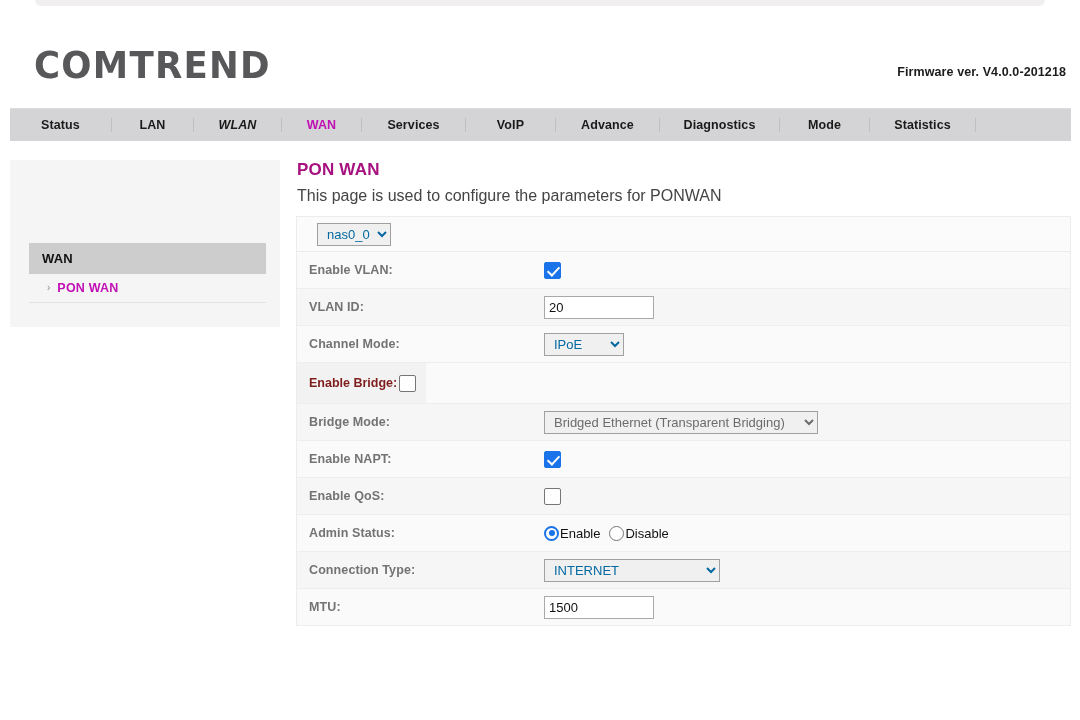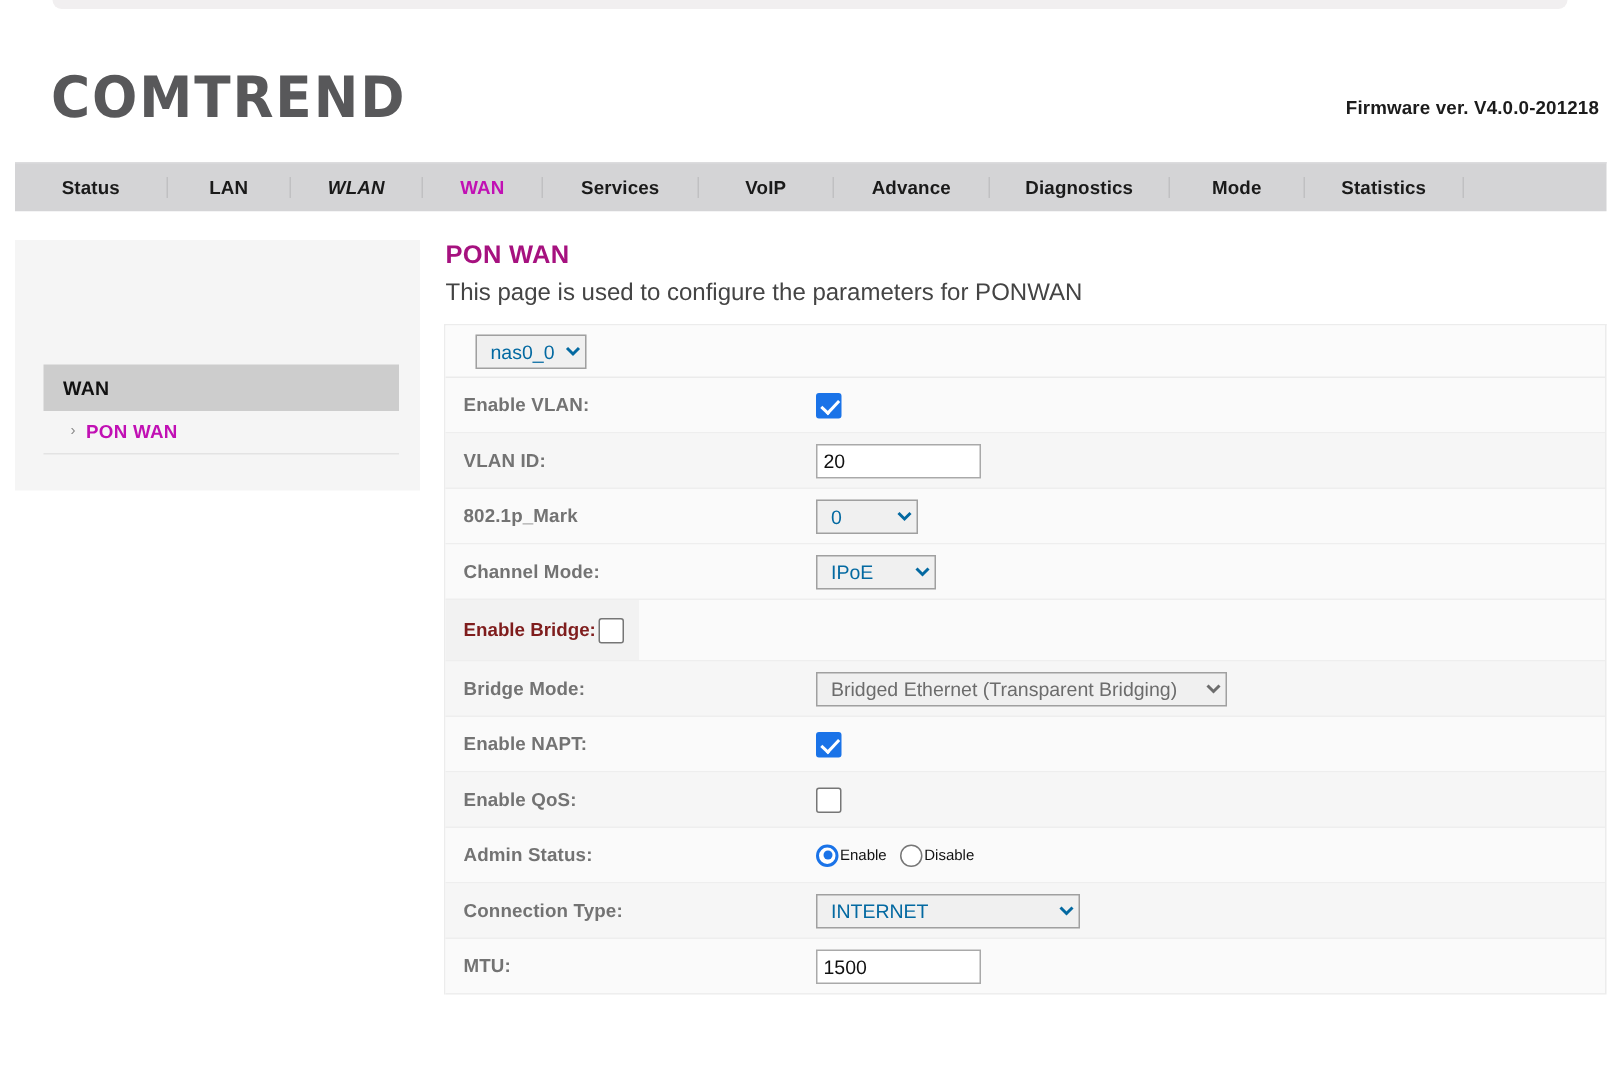--- a/index.html
+++ b/index.html
@@ -280,21 +280,21 @@
   .rad.on::after {
     content: "";
     position: absolute;
     left: 2.5px; top: 2.5px;
     width: 6px; height: 6px;
     border-radius: 50%;
     background: #1a73e8;
   }
   .rad.off { background: #ffffff; border: 1px solid #767676; }
   .radio-label {
-    font-size: 10px;
+    font-size: 13px;
     color: #111111;
     margin-right: 9px;
     cursor: pointer;
   }
 </style>
 </head>
 <body>
 
 <div class="top-strip"></div>
 
@@ -364,26 +364,20 @@
         </div>
       </div>
 
       <div class="row alt">
         <div class="label">VLAN ID:</div>
         <div class="field">
           <input type="text" class="txt-w" id="in-vlanid" value="20" style="">
         </div>
       </div>
 
-      <div class="row">
-        <div class="label">802.1p_Mark</div>
-        <div class="field">
-          <select class="mark" id="sel-mark"><option>0</option><option>1</option><option>2</option><option>3</option><option>4</option><option>5</option><option>6</option><option>7</option></select>
-        </div>
-      </div>
 
 
       <div class="row">
         <div class="label">Channel Mode:</div>
         <div class="field">
           <select class="chan" id="sel-chan"><option>IPoE</option><option>PPPoE</option><option>Bridge</option></select>
         </div>
       </div>
 
       <div class="row bridge">

